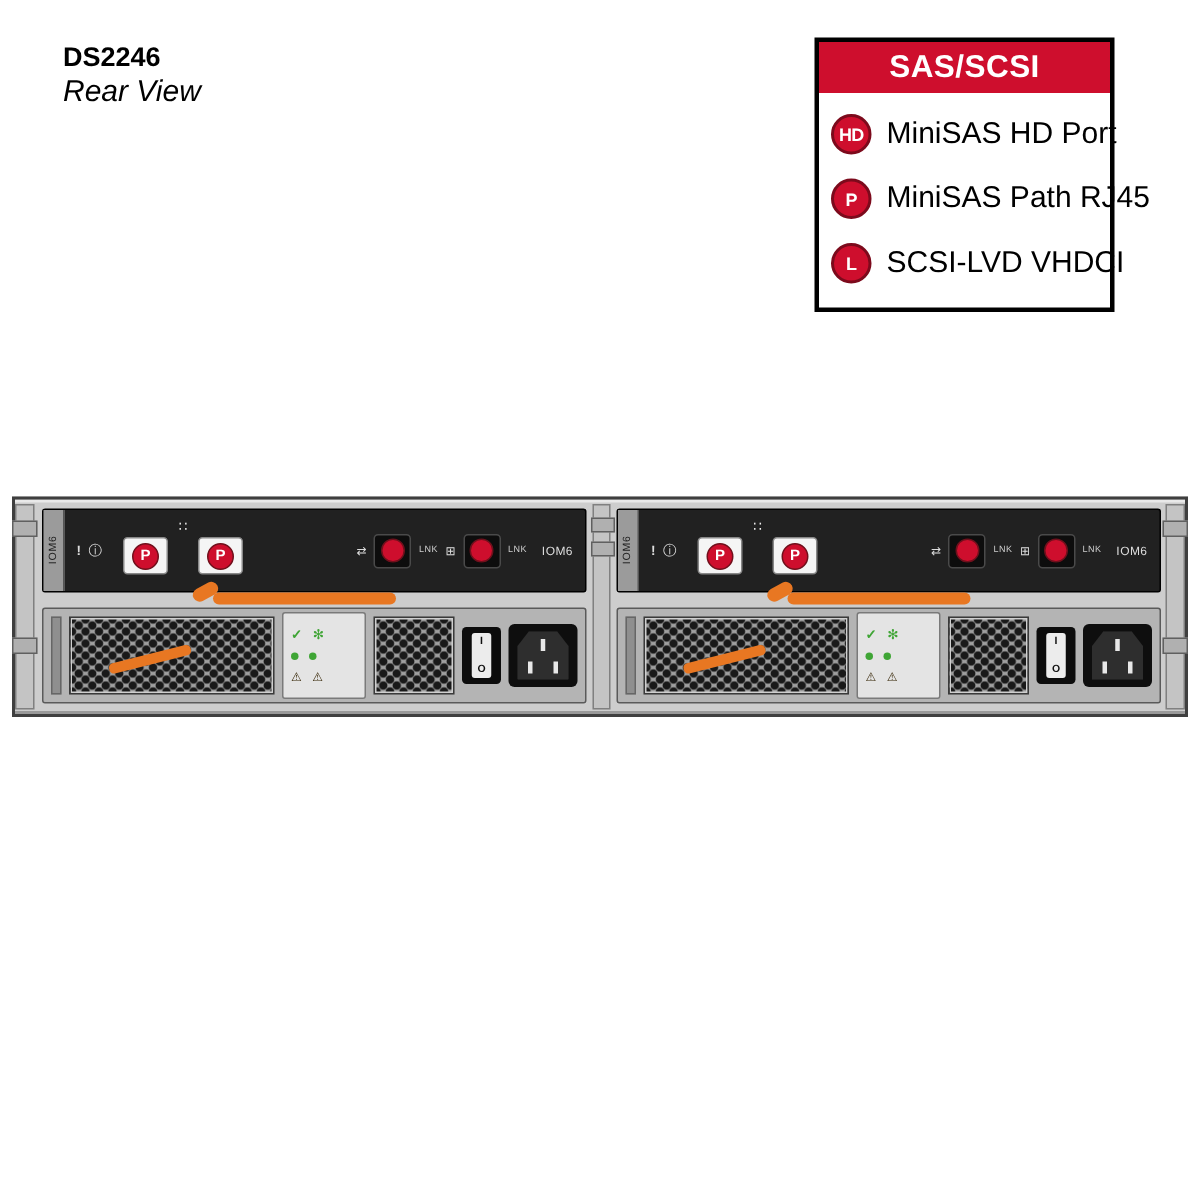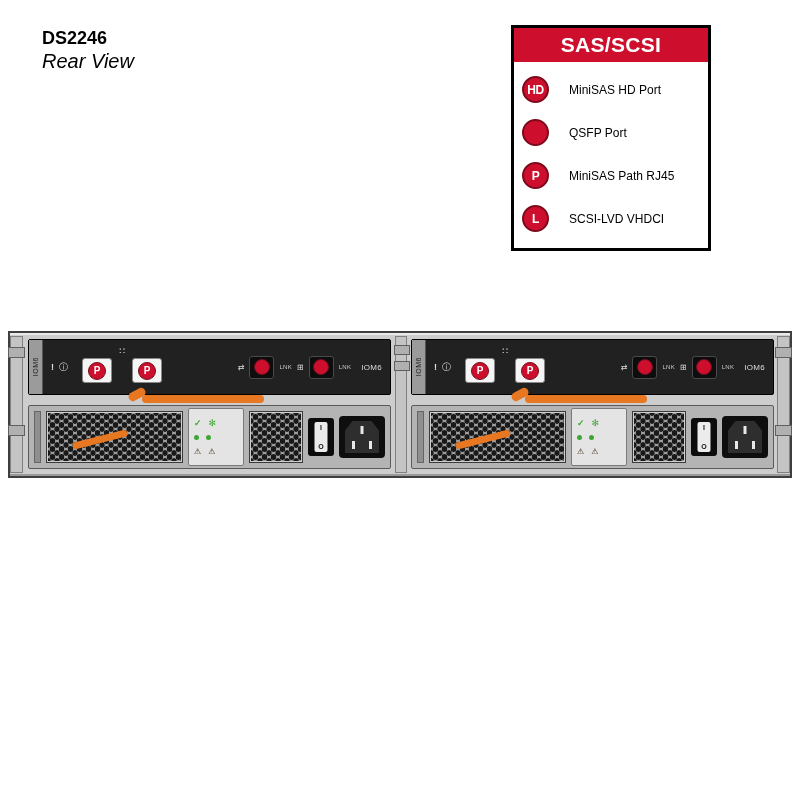--- a/index.html
+++ b/index.html
@@ -12,29 +12,29 @@
     position:relative;width:800px;height:604px;background:#fff;overflow:hidden;
     font-family:"Liberation Sans",sans-serif;color:#000;
   }
 
   
   .titleblock{position:absolute;left:42px;top:28px;}
   .model{font-size:18px;font-weight:bold;line-height:1.15;}
   .view{font-size:20px;font-style:italic;line-height:1.2;}
 
   
-  .legend{position:absolute;left:511px;top:25px;width:194px;background:#fff;border:3px solid #000;}
+  .legend{position:absolute;left:543px;top:25px;width:194px;background:#fff;border:3px solid #000;}
   .legend-title{height:34px;background:var(--red,#ce0e2d);color:#fff;font-size:21px;font-weight:bold;
     display:flex;align-items:center;justify-content:center;letter-spacing:0.3px;}
   .legend-body{padding:6px 8px 8px;}
-  .legend-row{display:flex;align-items:center;gap:20px;height:43px;}
+  .legend-row{display:flex;align-items:center;gap:10px;height:43px;}
   .lcircle{width:27px;height:27px;border-radius:50%;background:var(--red,#ce0e2d);border:2px solid #7c0a1c;
     display:flex;align-items:center;justify-content:center;flex:0 0 auto;box-sizing:border-box;}
   .lbadge{color:#fff;font-weight:bold;font-size:12px;letter-spacing:-0.5px;}
-  .llabel{font-size:12px;color:#000;white-space:nowrap;}
+  .llabel{font-size:20px;color:#000;white-space:nowrap;}
 
   
   .chassis{position:absolute;left:8px;top:331px;width:784px;height:147px;background:#cdcdcd;
     border:2px solid #3f3f3f;box-sizing:border-box;
     box-shadow:inset 0 2px 0 #e9e9e9, inset 0 -2px 0 #999;}
   .ear{position:absolute;top:3px;bottom:3px;width:13px;background:#c4c4c4;border:1px solid #808080;box-sizing:border-box;}
   .ear-l{left:0;}
   .ear-r{right:0;}
   .tab{position:absolute;width:15px;height:9px;background:#b0b0b0;border:1px solid #606060;left:-3px;}
   .ear-r .tab{left:auto;right:-3px;}
@@ -121,26 +121,20 @@
     <div class="legend-title">SAS/SCSI</div>
     <div class="legend-body">
       <div class="legend-row">
         <span class="lcircle">
             <span class="lbadge">HD</span>
           </span>
         <span class="llabel">MiniSAS HD Port</span>
       </div>
       <div class="legend-row">
         <span class="lcircle">
-            <span class="lbadge"></span>
-          </span>
-        <span class="llabel">QSFP Port</span>
-      </div>
-      <div class="legend-row">
-        <span class="lcircle">
             <span class="lbadge">P</span>
           </span>
         <span class="llabel">MiniSAS Path RJ45</span>
       </div>
       <div class="legend-row">
         <span class="lcircle">
             <span class="lbadge">L</span>
           </span>
         <span class="llabel">SCSI-LVD VHDCI</span>
       </div>

